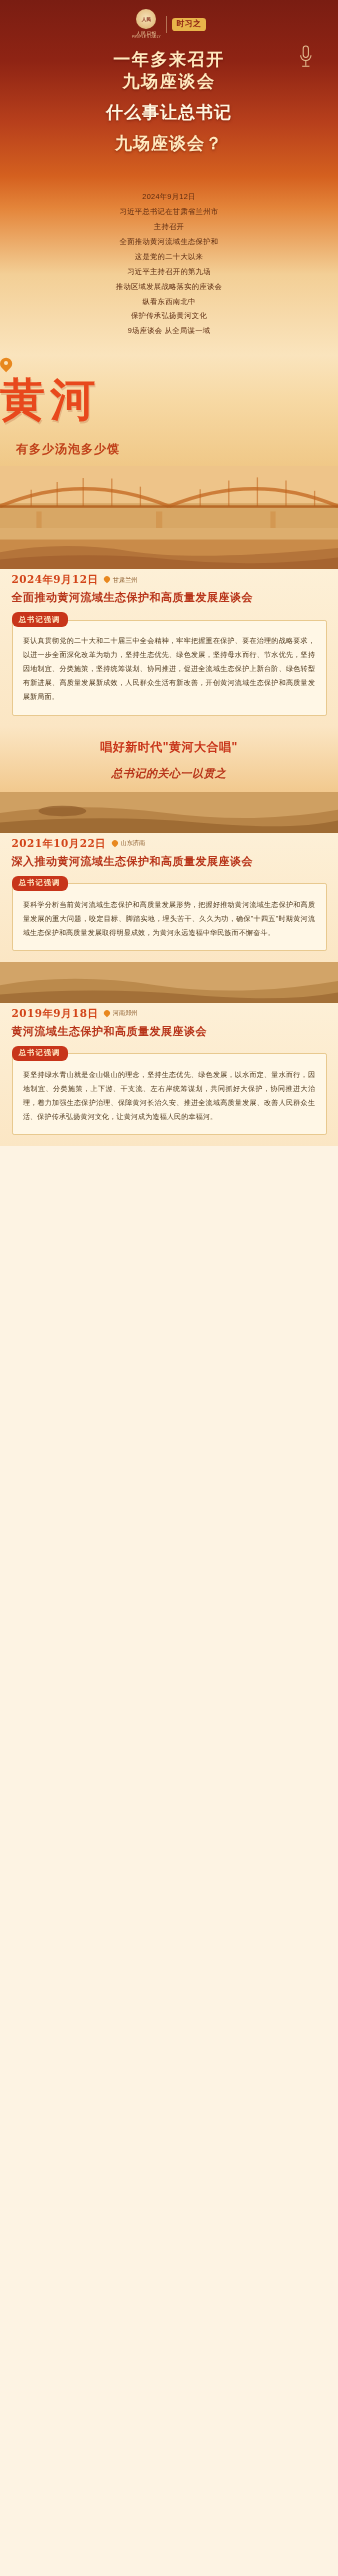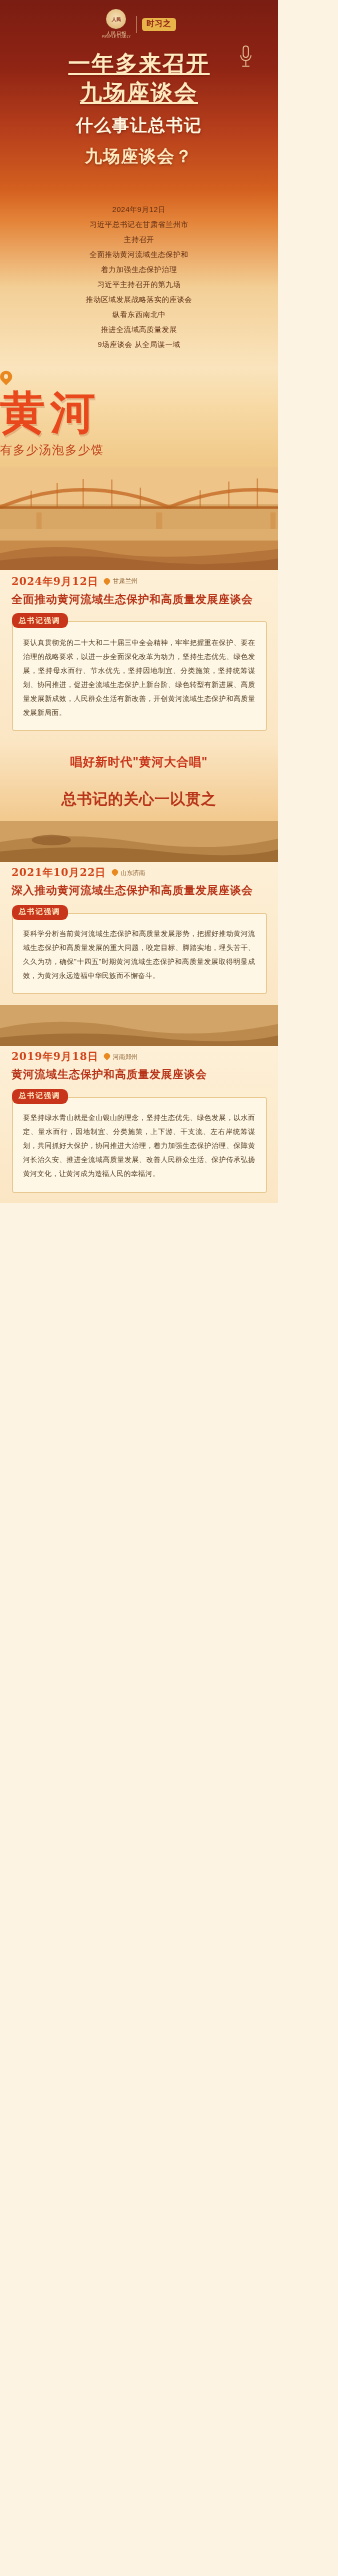--- a/index.html
+++ b/index.html
@@ -3,21 +3,21 @@
 <meta charset="utf-8">
 <style>
   * { box-sizing: border-box; margin: 0; padding: 0; }
   body {
     width: 338px;
     font-family: "Liberation Sans", sans-serif;
     background: #fdf3e3;
     color: #3a2a1a;
   }
   .page {
-    width: 278px;
+    width: 338px;
     position: relative;
     overflow: hidden;
   }
 
   
   .header {
     position: relative;
     background: linear-gradient(180deg, #7a1d12 0%, #8f2414 35%, #b8401c 70%, #d4601f 100%);
     padding: 9.4px 0 21px 0;
     text-align: center;
@@ -53,26 +53,25 @@
     padding: 2.6px 4.7px;
     font-size: 7.8px;
     font-weight: bold;
     line-height: 1.05;
     letter-spacing: 0.5px;
   }
 
   .title-block { padding: 2.1px 12.5px 0; position: relative; }
   .t-line1, .t-line2 {
     color: #ffe9bf;
-    font-size: 22px;
+    font-size: 17px;
     font-weight: bold;
     letter-spacing: 1.6px;
     line-height: 1.32;
     text-shadow: 0 1px 2.1px rgba(80,10,0,.45);
-    text-decoration: underline;
   }
   .t-line3, .t-line4 {
     color: #fff6e0;
     font-size: 17px;
     font-weight: bold;
     letter-spacing: 1px;
     line-height: 1.34;
     margin-top: 8px;
     text-shadow: 0 1px 2.6px rgba(80,10,0,.5);
   }
@@ -128,25 +127,26 @@
     font-family: "DejaVu Serif", serif;
     font-size: 45px;
     font-weight: bold;
     color: #e8481c;
     letter-spacing: 5.2px;
     line-height: 1.05;
     text-shadow: 1px 1.6px 0 rgba(150,40,10,.18);
   }
   .hero-sub {
     font-size: 12px;
-    font-weight: normal;
+    font-weight: bold;
     color: #c0411a;
     letter-spacing: 1px;
-    margin-top: 6px;
+    margin-top: 18px;
     padding-bottom: 3.1px;
+    padding-left: 16px;
   }
   .bridge {
     height: 62px;
     background:
       linear-gradient(180deg, rgba(240,200,135,0) 0%, rgba(228,180,120,.25) 100%),
       linear-gradient(180deg, #f0c887 0%, #d9a濃66 100%);
     background-color: #eec489;
     position: relative;
     overflow: hidden;
   }
@@ -234,26 +234,27 @@
     background: linear-gradient(180deg,#fbe6c4 0%, #f2c98e 100%);
   }
   .banner .b1 {
     font-size: 12px;
     font-weight: bold;
     color: #c8351a;
     letter-spacing: 0.5px;
     line-height: 1.5;
   }
   .banner .b2 {
-    font-size: 15px;
+    font-size: 11px;
     font-weight: bold;
     color: #b8351a;
     letter-spacing: 0.5px;
     line-height: 1.5;
-    margin-top: 17px;
+    margin-top: 9px;
+    font-style: italic;
   }
 </style>
 </head>
 <body>
 
 <div class="page">
 
   <div class="header">
     <div class="header-logos">
       <div class="logo-people">
@@ -277,25 +278,25 @@
       <div class="t-line3">什么事让总书记</div>
       <div class="t-line4">九场座谈会？</div>
     </div>
   </div>
 
   <div class="intro">
     <p>2024年9月12日</p>
     <p>习近平总书记在甘肃省兰州市</p>
     <p>主持召开</p>
     <p>全面推动黄河流域生态保护和</p>
-    <p>着力加强生态保护治理</p>
+    <p>这是党的二十大以来</p>
     <p>习近平主持召开的第九场</p>
     <p>推动区域发展战略落实的座谈会</p>
     <p>纵看东西南北中</p>
-    <p>推进全流域高质量发展</p>
+    <p>保护传承弘扬黄河文化</p>
     <p>9场座谈会 从全局谋一域</p>
   </div>
 
   <div class="hero">
     <span class="pin"></span>
     <div class="hero-title">黄河</div>
     <div class="hero-sub">有多少汤泡多少馍</div>
   </div>
 
   <div class="bridge">

